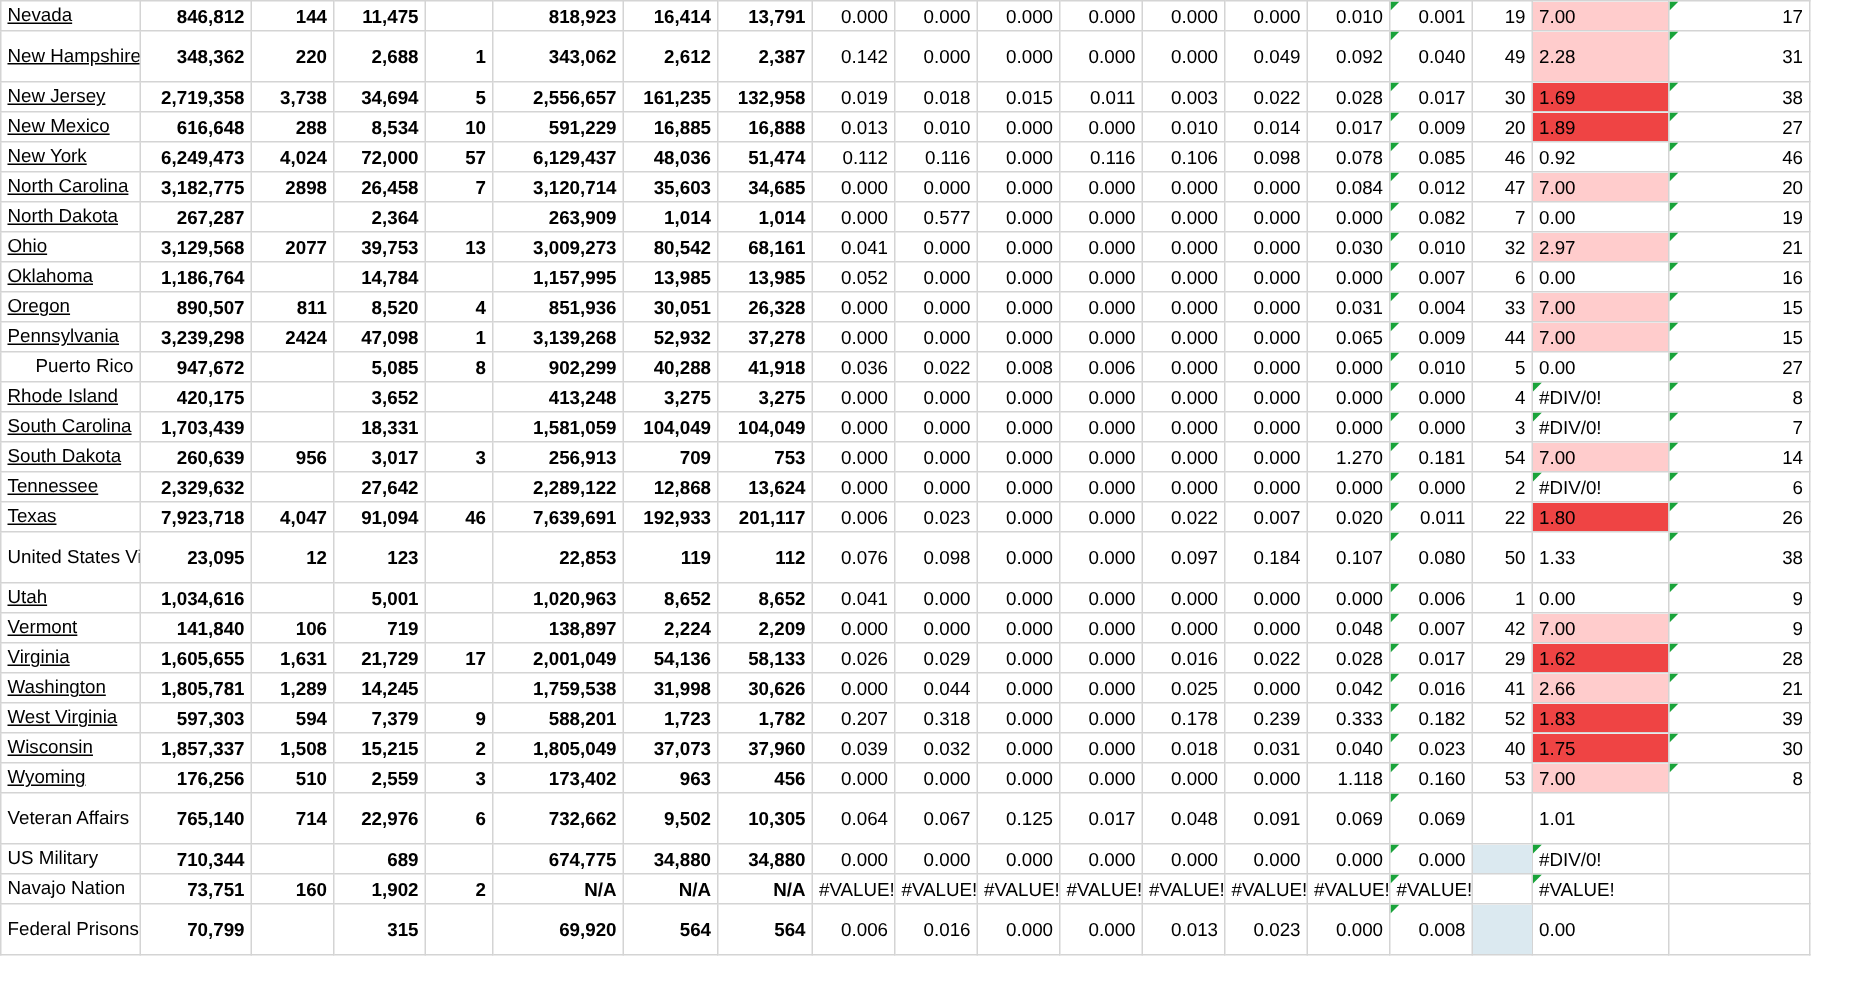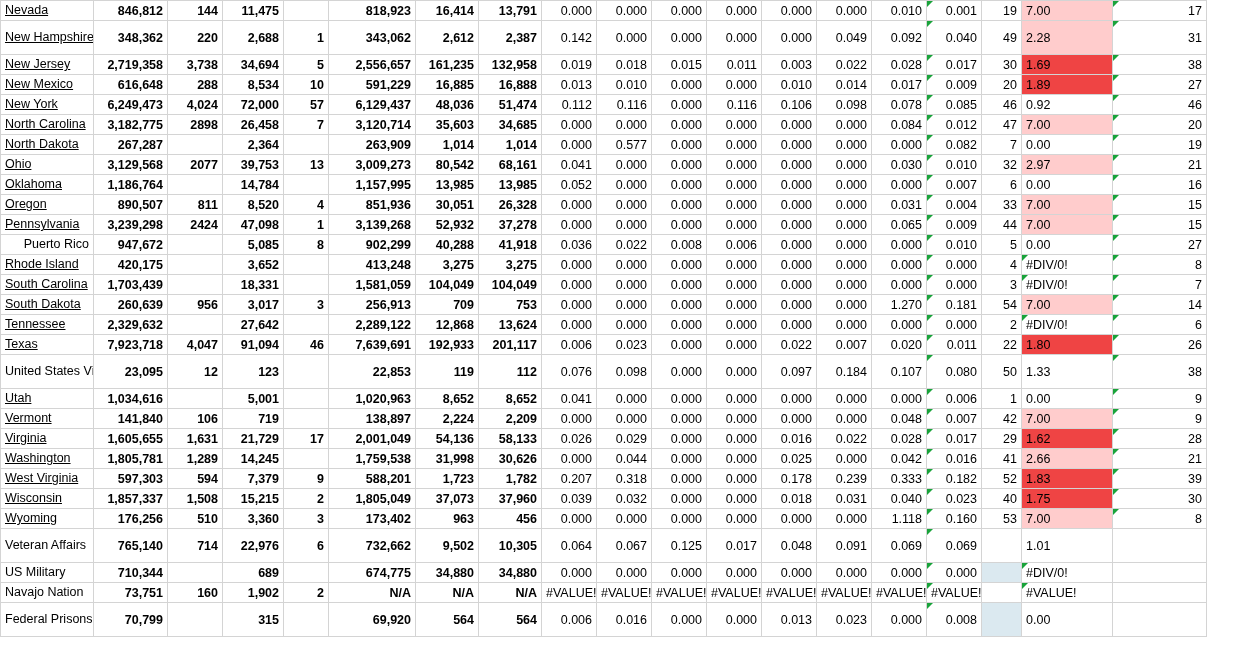--- a/index.html
+++ b/index.html
@@ -628,21 +628,21 @@
         <td class="dec">0.040</td>
         <td class="dec">0.023<span class="cmt"></span></td>
         <td class="rank thickleft">40</td>
         <td class="ratio fill-yellow">1.75</td>
         <td class="last">30<span class="cmt"></span></td>
       </tr>
       <tr>
         <td class="name"><span class="lnk">Wyoming</span></td>
         <td class="num">176,256</td>
         <td class="num">510</td>
-        <td class="num">3,360</td>
+        <td class="num">2,559</td>
         <td class="num">3</td>
         <td class="num ital">173,402</td>
         <td class="num">963</td>
         <td class="num">456</td>
         <td class="dec">0.000</td>
         <td class="dec">0.000</td>
         <td class="dec">0.000</td>
         <td class="dec">0.000</td>
         <td class="dec">0.000</td>
         <td class="dec">0.000</td>

